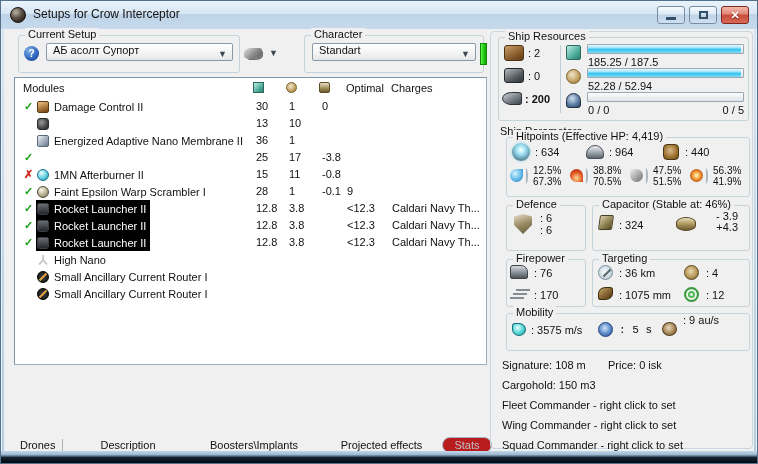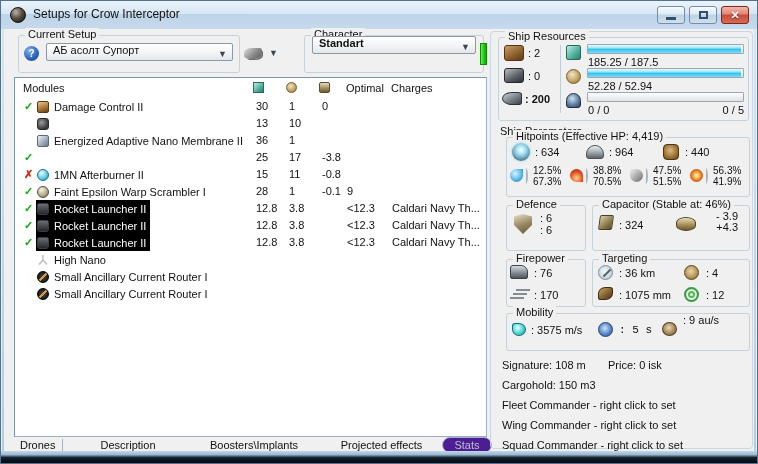--- a/index.html
+++ b/index.html
@@ -52,21 +52,21 @@
   .shipbtn{ position:absolute; left:240px; top:14px; width:36px; height:20px; display:flex; align-items:center; }
   .shipglyph{ width:18px; height:11px; border-radius:45% 15% 50% 30%;
     background:linear-gradient(135deg,#d2d2d2 10%,#8a8a8a 55%,#5a5a5a);
     box-shadow:2px 2px 0 -1px #6e6e6e; }
   .shipbtn .arr{ margin-left:7px; font-size:9px; color:#3c4650; }
 
   .greenbar{ position:absolute; left:476px; top:14px; width:7px; height:22px;
     background:linear-gradient(90deg,#63f353 0%,#22ce12 55%,#17a00c 100%); border:1px solid #128a08; }
 
   
-  .mlist{ position:absolute; left:10px; top:48px; width:473px; height:360px; background:#fff;
+  .mlist{ position:absolute; left:10px; top:48px; width:473px; height:288px; background:#fff;
     border:1px solid #9bafc1; border-top-color:#7e94a8; border-left-color:#7e94a8; }
   .mhead{ position:absolute; left:0; top:3px; width:100%; height:16px; }
   .mhead .t{ position:absolute; top:1px; }
   .mrow{ position:absolute; left:1px; width:460px; height:17px; }
   .mark{ position:absolute; left:6px; top:2px; width:13px; text-align:center; font-size:11px; font-weight:bold; }
   .mark.on{ color:#1fa31f; } .mark.off{ color:#d22718; }
   .selwrap{ position:absolute; left:20px; top:0; height:17px; display:flex; align-items:center; padding:0 4px 0 1px; white-space:nowrap; }
   .mrow.selected .selwrap{ background:#000; color:#fff; }
   .mname{ margin-left:5px; max-width:196px; overflow:hidden; white-space:nowrap; }
   .c1{ position:absolute; left:240px; top:2px; } .c2{ position:absolute; left:273px; top:2px; }
@@ -85,21 +85,21 @@
            radial-gradient(circle,#4a4a4a 0%,#141414 80%); border:1px solid #000; border-radius:50%; }
   .ic-cpu-s{ width:11px; height:11px; background:linear-gradient(135deg,#bfeee6,#4fae9c 60%,#2f7e6e); border:1px solid #2a6a5c; }
   .ic-pg-s{ width:11px; height:11px; background:radial-gradient(circle at 40% 35%,#f2e6cc,#c0a060 60%,#8a6a30); border:1px solid #776026; border-radius:50%; }
   .ic-cap-s{ width:11px; height:11px; background:linear-gradient(180deg,#e8dcc0,#a08c58 60%,#6e5c30); border:1px solid #5c4c24; border-radius:2px; }
 
   
   .tabbar{ position:absolute; left:0; top:409px; width:484px; height:15px; }
   .tab{ position:absolute; top:1px; }
   .tabsep{ position:absolute; width:1px; height:12px; top:1px; background:#aab2ba; }
   .statsbtn{ position:absolute; left:438px; top:-1px; width:50px; height:16px; border:1px solid #a6b2c0; border-radius:8px;
-    color:#bcc2c8; text-align:center; line-height:14px; background:#4c1d95; }
+    color:#bcc2c8; text-align:center; line-height:14px; background:#b91c1c; }
 
   
   .rpanel{ position:absolute; left:486px; top:2px; width:263px; height:418px; border:1px solid #cbd7e0; border-radius:4px; }
 
   .hpval{ position:absolute; }
   .divider{ position:absolute; width:1px; background:#c0ccd6; }
 
   .bar{ position:absolute; height:10px; width:157px; border:1px solid #9aa8b4; border-radius:1px;
     background:linear-gradient(180deg,#fdfdfd,#dfe4e8); overflow:hidden; }
   .bar .fill{ height:100%; width:0;
@@ -170,21 +170,21 @@
       <span class="arr">▼</span>
     </div>
     <div class="shipbtn">
       <span class="shipglyph"></span>
       <span class="arr">▼</span>
     </div>
 
     <div class="grp" style="left:300px; top:6px; width:180px; height:38px;">
       <span class="lbl">Character</span>
     </div>
-    <div class="combo" style="left:308px; top:7px; width:164px;font-weight:bold;">
+    <div class="combo" style="left:308px; top:14px; width:164px;">
       <span>Standart</span>
       <span class="arr">▼</span>
     </div>
     <span class="greenbar"></span>
 
     <div class="mlist">
       <div class="mhead">
         <span class="t" style="left:8px;">Modules</span>
         <span class="ic ic-cpu-s" style="position:absolute; left:238px; top:1px;"></span>
         <span class="ic ic-pg-s" style="position:absolute; left:271px; top:1px;"></span>

